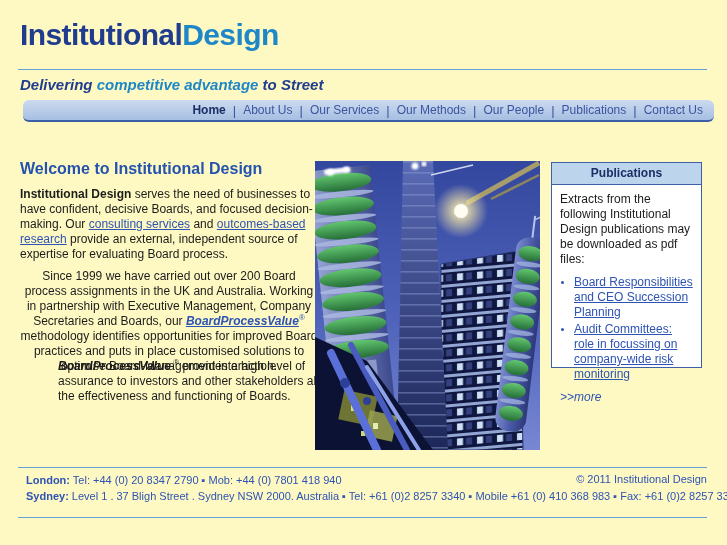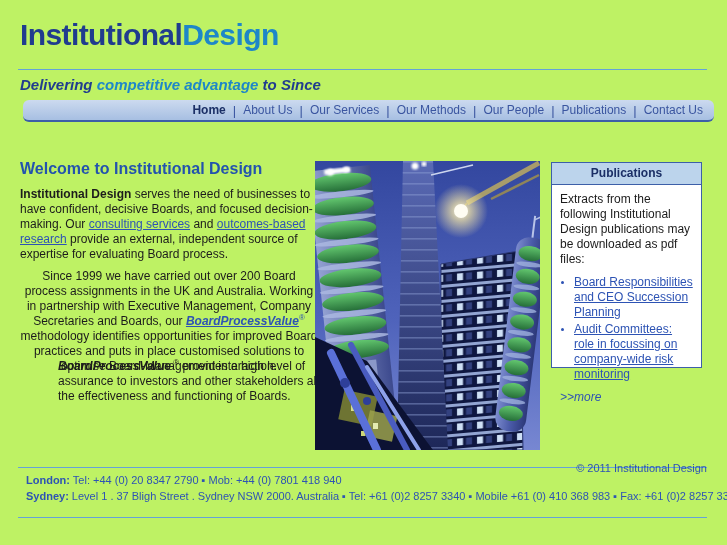--- a/index.html
+++ b/index.html
@@ -1,17 +1,17 @@
 <!DOCTYPE html>
 <html><head>
 <meta charset="utf-8">
 <style>
   html,body{margin:0;padding:0;background:#ffffff;}
   body{font-family:"Liberation Sans",sans-serif;}
-  .page{position:relative;width:727px;height:545px;background:#bef264;overflow:hidden;}
+  .page{position:relative;width:727px;height:545px;background:#fef9c3;overflow:hidden;}
 
   
   .logo{position:absolute;left:20px;top:18px;font-size:30px;font-weight:bold;letter-spacing:-0.6px;line-height:34px;cursor:pointer;}
   .logo .p1{color:#203c8e;}
   .logo .p2{color:#1e87c8;}
 
   
   .rule{position:absolute;left:18px;width:689px;height:0;border-top:1px solid #64a3d8;}
   #rule-logo{top:69px;}
   #rule-footer-top{top:467px;}
@@ -52,33 +52,33 @@
   .pubbox-body{padding:7px 8px 0 8px;font-size:12px;line-height:15px;color:#1c1c1c;}
   .publist{margin:8px 0 0 0;padding:0 0 0 14px;}
   .publist li{margin:0 0 2px 0;color:#2d53b4;}
   .publist li::marker{color:#2d53b4;font-size:10px;}
   .more{display:inline-block;margin-top:6px;font-style:italic;color:#2d53b4;text-decoration:none;}
 
   
   .footer-line{position:absolute;font-size:11px;color:#2d53b4;white-space:nowrap;}
   #fl1{left:20px;top:474px;}
   #fl2{left:20px;top:490px;}
-  #copyright{position:absolute;right:20px;top:462px;font-size:11px;color:#2d53b4;}
+  #copyright{position:absolute;right:20px;top:473px;font-size:11px;color:#2d53b4;}
   .fl-label{font-weight:bold;padding-left:6px;}
 </style>
 </head>
 <body>
 
 <div class="page">
 
   <div class="logo"><span class="p1">Institutional</span><span class="p2">Design</span></div>
 
   <div class="rule" id="rule-logo"></div>
 
-  <div class="tagline"><span class="navy">Delivering </span><span class="azure">competitive advantage</span><span class="navy"> to Since</span></div>
+  <div class="tagline"><span class="navy">Delivering </span><span class="azure">competitive advantage</span><span class="navy"> to Street</span></div>
 
   <nav class="navbar">
     <a href="#" class="nav-item active">Home</a>
     <span class="nav-sep">|</span>
     <a href="#" class="nav-item">About Us</a>
     <span class="nav-sep">|</span>
     <a href="#" class="nav-item">Our Services</a>
     <span class="nav-sep">|</span>
     <a href="#" class="nav-item">Our Methods</a>
     <span class="nav-sep">|</span>

